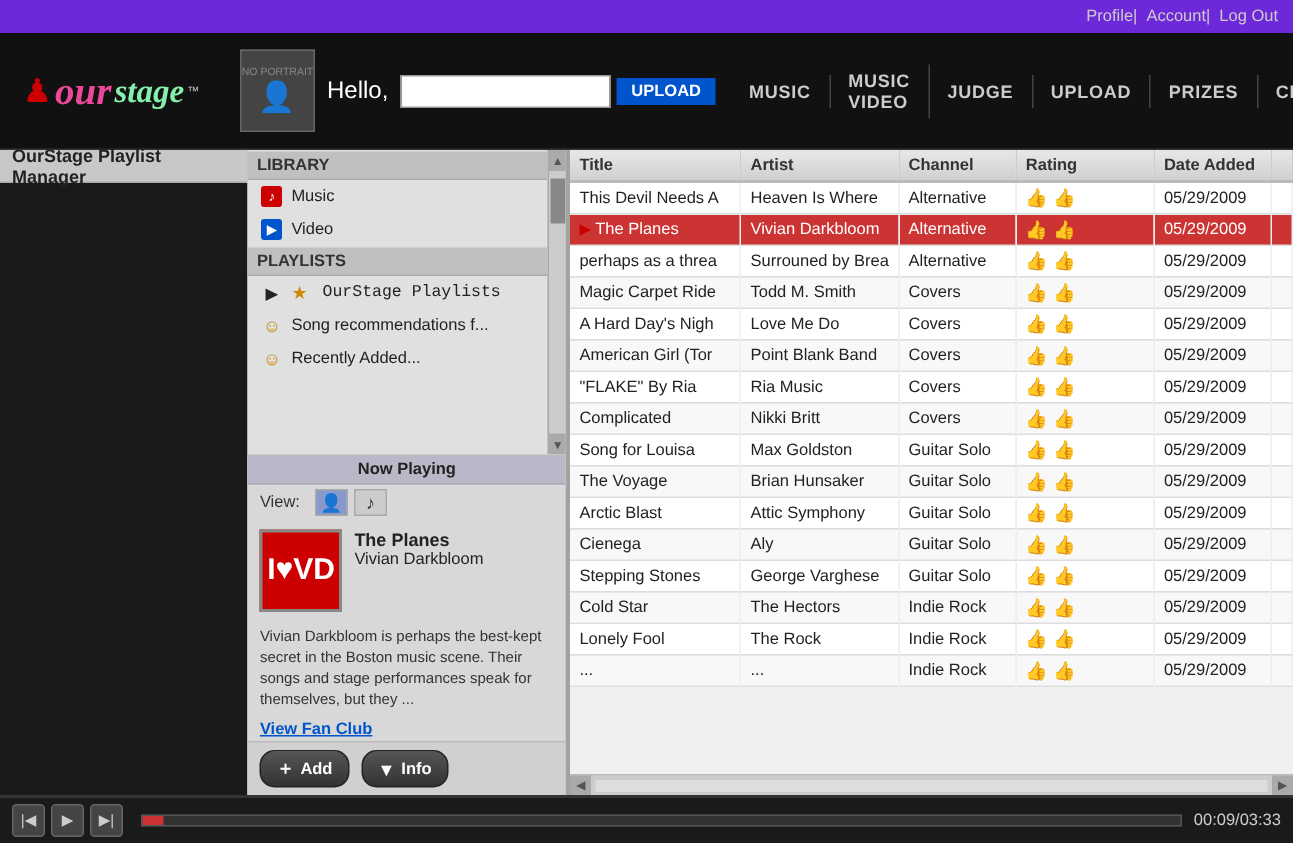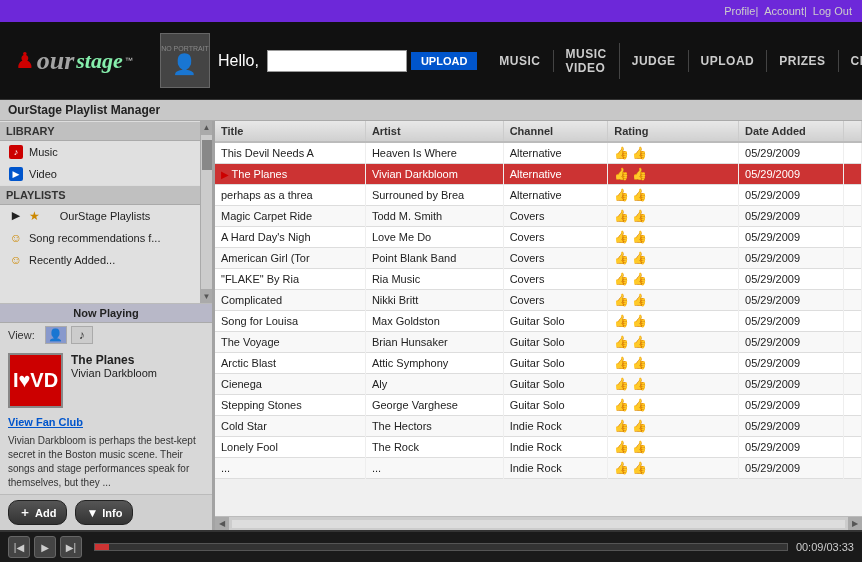--- a/index.html
+++ b/index.html
@@ -360,27 +360,27 @@
       font-size: 11px;
       white-space: nowrap;
     }
 
     
     .ourstage-logo {
       display: flex;
       align-items: center;
       gap: 2px;
     }
-    .logo-our { color: #a3a3a3; font-size: 26px; font-style: italic; font-family: Georgia, serif; font-weight: bold; }
+    .logo-our { color: #ec4899; font-size: 26px; font-style: italic; font-family: Georgia, serif; font-weight: bold; }
     .logo-stage { color: #86efac; font-size: 22px; font-style: italic; font-family: Georgia, serif; font-weight: bold; }
     .logo-tm { color: #ccc; font-size: 8px; vertical-align: super; }
 
     .content-wrapper {
       display: flex;
-      flex-direction: column;
+      flex-direction: row;
       height: calc(562px - 22px - 78px - 32px);
     }
   </style>
 </head>
 <body>
 
 <div id="top-bar">
   <a href="#">Profile</a>
   <span>|</span>
   <a href="#">Account</a>
@@ -450,21 +450,21 @@
                 </div>
             </div>
             <span>Video</span>
           </div>
 
           <div class="sidebar-section-header">PLAYLISTS</div>
 
           <div class="sidebar-item">
             <div class="sidebar-icon">▶</div>
             <span class="star-icon">★</span>
-            <span style="margin-left:20px;">OurStage Playlists</span>
+            <span style="margin-left:10px;font-family:Liberation Mono, monospace;">OurStage Playlists</span>
           </div>
           <div class="sidebar-item">
             <div class="sidebar-icon" style="font-size:12px; color:#cc8800;">☺</div>
             <span>Song recommendations f...</span>
           </div>
           <div class="sidebar-item">
             <div class="sidebar-icon" style="font-size:12px; color:#cc8800;">☺</div>
             <span>Recently Added...</span>
           </div>
         </div>
@@ -482,22 +482,22 @@
           <div class="view-btn active">👤</div>
           <div class="view-btn">♪</div>
         </div>
         <div id="album-art-area">
           <div id="album-art">I♥VD</div>
           <div id="track-info">
             <div id="track-title">The Planes</div>
             <div id="track-artist">Vivian Darkbloom</div>
           </div>
         </div>
+        <div id="artist-bio">Vivian Darkbloom is perhaps the best-kept secret in the Boston music scene. Their songs and stage performances speak for themselves, but they ...</div>
         <div id="view-fan-club">View Fan Club</div>
-        <div id="artist-bio">Vivian Darkbloom is perhaps the best-kept secret in the Boston music scene. Their songs and stage performances speak for themselves, but they ...</div>
       </div>
 
       <div id="sidebar-buttons">
         <button class="sidebar-btn">
           <span class="btn-icon">＋</span>
           <span>Add</span>
         </button>
         <button class="sidebar-btn">
           <span class="btn-icon">▼</span>
           <span>Info</span>

